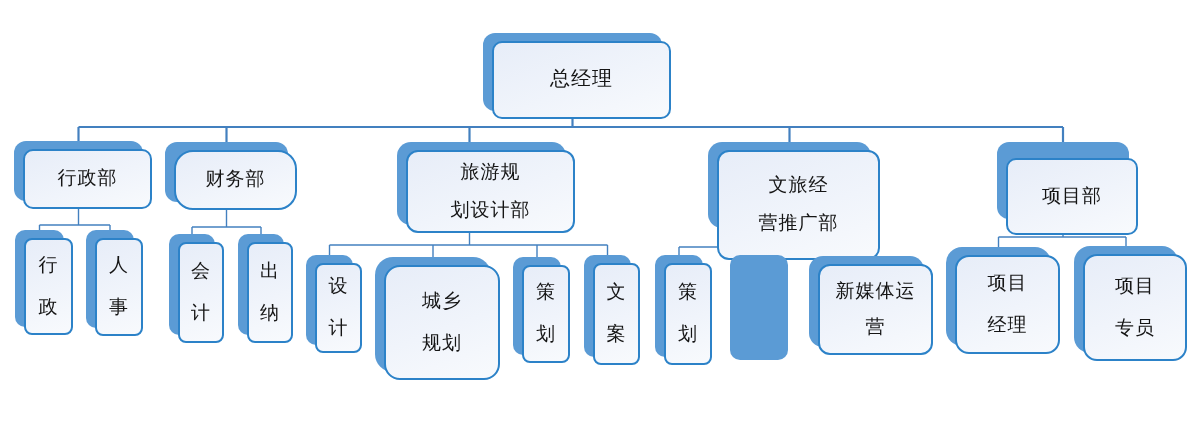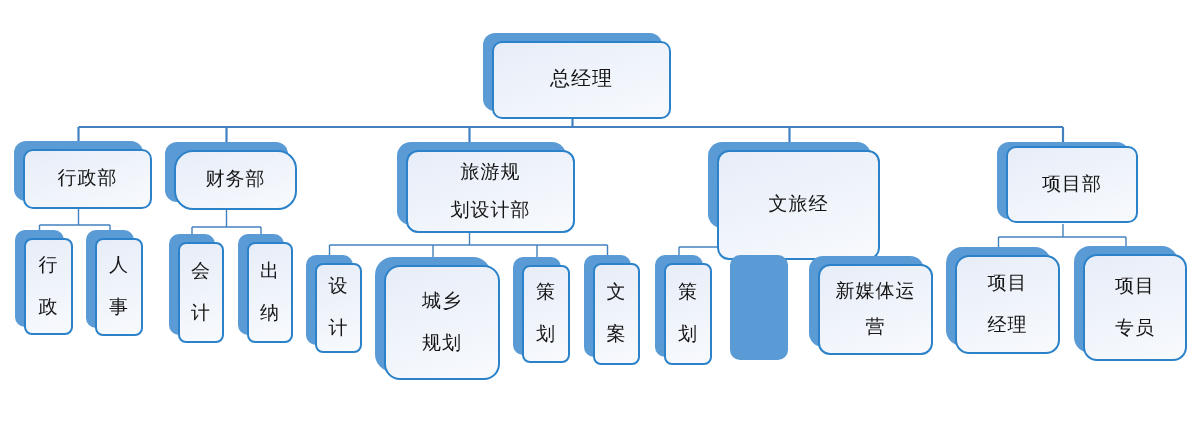--- a/index.html
+++ b/index.html
@@ -88,25 +88,26 @@
         <div class="node-shadow" style="width: 169px; height: 83px; border-radius: 14px; background: rgb(91, 155, 213);"></div>
         <div class="node-box" style="left: 9px; top: 8px; width: 169px; height: 83px; border-radius: 12px; border: 2px solid rgb(44, 130, 200); font-size: 19px;">
           <span class="label-line" style="line-height: 38px;">旅游规</span>
           <span class="label-line" style="line-height: 38px; text-align: right;">划设计部</span>
         </div>
       </div>
       <div class="node" style="left: 708px; top: 142px; width: 172px; height: 94px;">
         <div class="node-shadow" style="width: 163px; height: 86px; border-radius: 14px; background: rgb(91, 155, 213);"></div>
         <div class="node-box" style="left: 9px; top: 8px; width: 163px; height: 110px; border-radius: 12px; border: 2px solid rgb(44, 130, 200); font-size: 19px; text-align: right;">
           <span class="label-line" style="line-height: 38px;">文旅经</span>
+          <span class="label-line" style="line-height: 38px;">营推广部</span>
         </div>
       </div>
       <div class="node" style="left: 997px; top: 142px; width: 141px; height: 85px;">
         <div class="node-shadow" style="width: 132px; height: 77px; border-radius: 12px; background: rgb(91, 155, 213);"></div>
-        <div class="node-box" style="left: 9px; top: 4px; width: 132px; height: 77px; border-radius: 10px; border: 2px solid rgb(44, 130, 200); font-size: 19px;">
+        <div class="node-box" style="left: 9px; top: 16px; width: 132px; height: 77px; border-radius: 10px; border: 2px solid rgb(44, 130, 200); font-size: 19px;">
           <span class="label-line" style="line-height: 40px;">项目部</span>
         </div>
       </div>
       <div class="node" style="left: 15px; top: 230px; width: 58px; height: 105px;">
         <div class="node-shadow" style="width: 49px; height: 97px; border-radius: 10px; background: rgb(91, 155, 213);"></div>
         <div class="node-box" style="left: 9px; top: 8px; width: 49px; height: 97px; border-radius: 8px; border: 2px solid rgb(44, 130, 200); font-size: 19px;">
           <span class="label-line" style="line-height: 42px;">行</span>
           <span class="label-line" style="line-height: 42px;">政</span>
         </div>
       </div>

